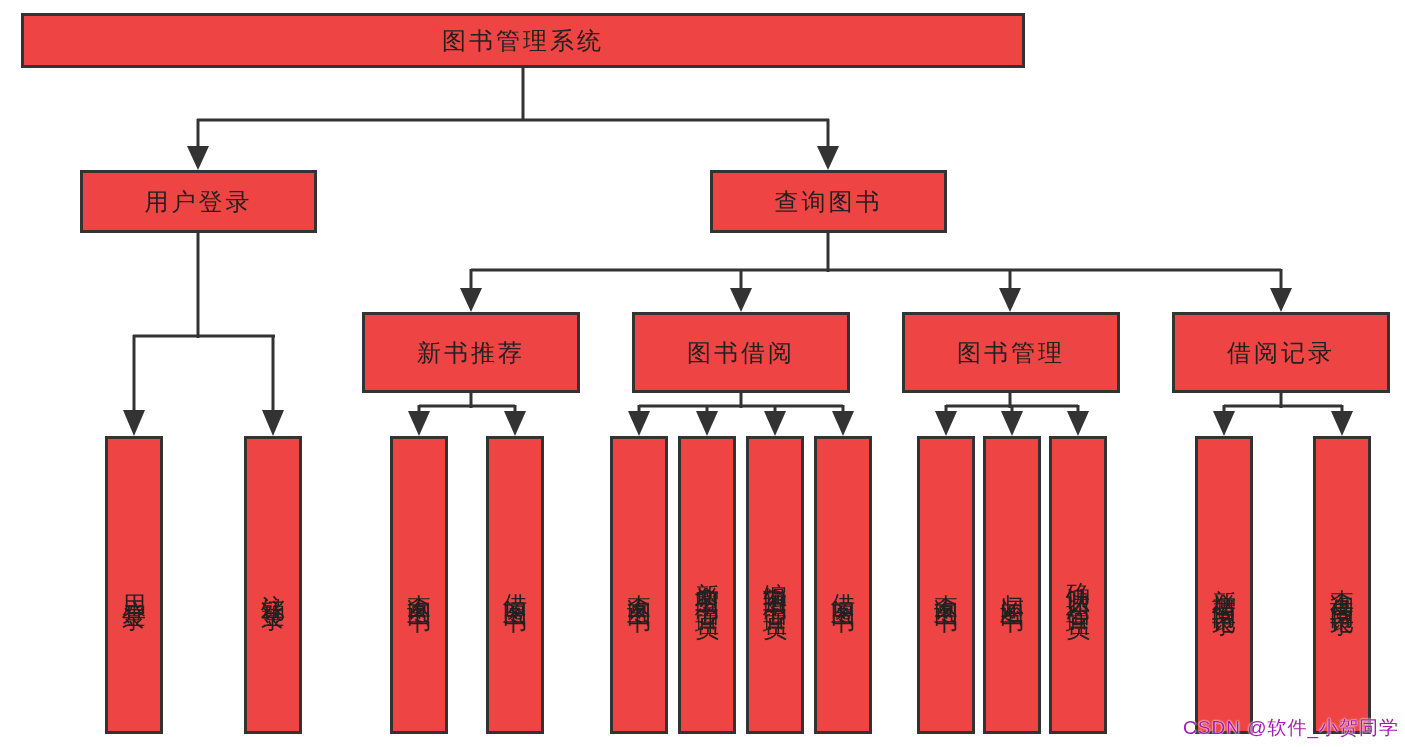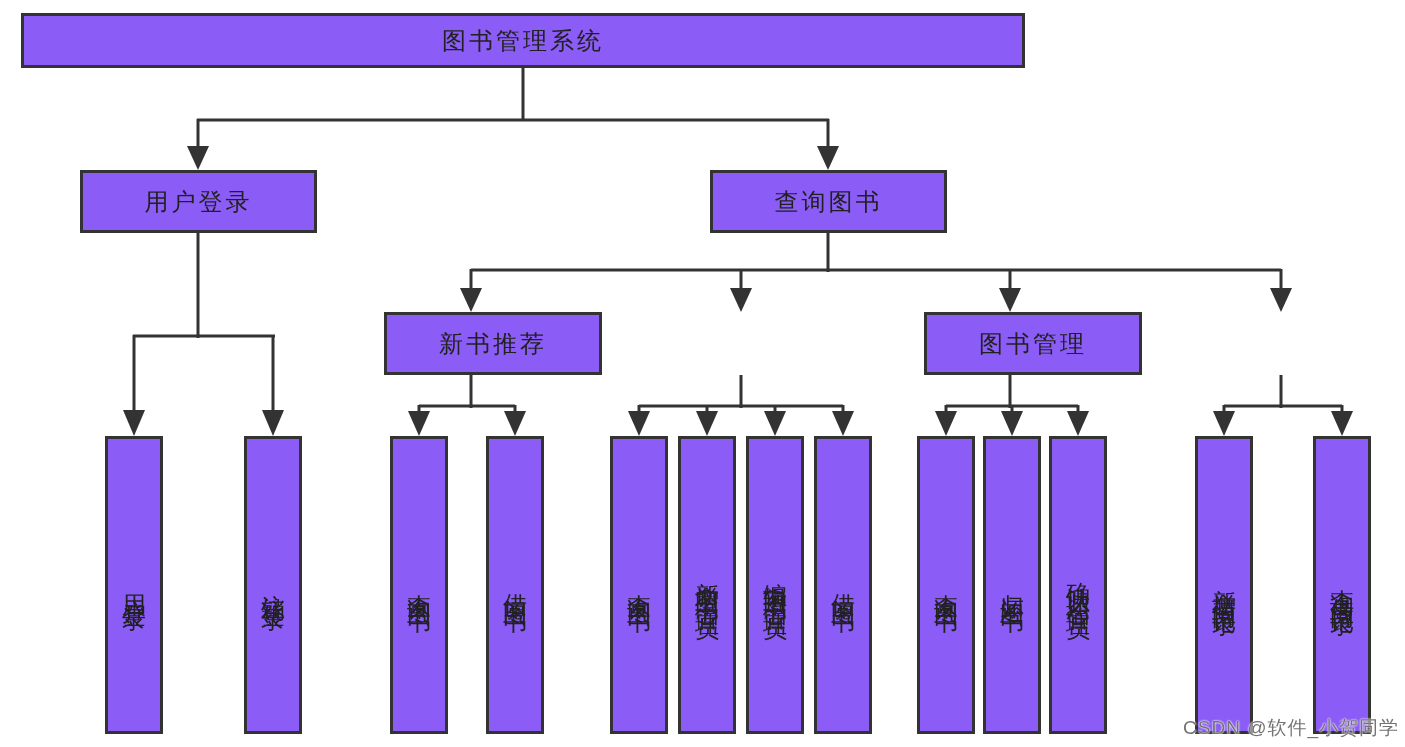--- a/index.html
+++ b/index.html
@@ -19,47 +19,47 @@
     position: absolute;
     left: 0; top: 0;
     width: 1405px;
     height: 747px;
     pointer-events: none;
   }
   .node {
     position: absolute;
     box-sizing: border-box;
     border: 3px solid #333333;
-    background: #8b5cf6;
+    background: #ef4444;
     display: flex;
     align-items: center;
     justify-content: center;
     color: #212121;
     font-size: 24px;
     letter-spacing: 3px;
     z-index: 2;
     white-space: nowrap;
   }
   .root-node   { left: 21px;  top: 13px;  width: 1004px; height: 55px; }
   .branch-node { top: 170px;  width: 237px; height: 63px; }
-  .module-node { top: 312px;  width: 218px; height: 63px; margin-left: 22px; }
+  .module-node { top: 312px;  width: 218px; height: 81px; }
   .leaf-node   { top: 436px;  width: 58px;  height: 298px; }
   .leaf-node span {
     writing-mode: vertical-rl;
     text-orientation: mixed;
     letter-spacing: 5px;
     font-size: 24px;
     line-height: 1;
   }
   #watermark {
     position: absolute;
     right: 6px;
     bottom: 6px;
     font-size: 19px;
-    color: #737373;
+    color: #a21caf;
     letter-spacing: 1px;
     text-shadow: 0 0 2px #ffffff, 0 0 2px #ffffff;
     z-index: 5;
   }
 </style>
 </head>
 <body>
 
 <div id="canvas">
 
@@ -131,21 +131,23 @@
       <polygon points="1331,411 1353,411 1342,436"></polygon>
     </g>
   </svg>
 
   <div class="node root-node">图书管理系统</div>
 
   <div class="node branch-node" style="left:80px">用户登录</div>
   <div class="node branch-node" style="left:710px">查询图书</div>
 
   <div class="node module-node" style="left:362px">新书推荐</div>
+  <div class="node module-node" style="left:632px">图书借阅</div>
   <div class="node module-node" style="left:902px">图书管理</div>
+  <div class="node module-node" style="left:1172px">借阅记录</div>
 
   <div class="node leaf-node" style="left:105px">
     <span>用户登录</span>
   </div>
   <div class="node leaf-node" style="left:244px">
     <span>注销登录</span>
   </div>
 
   <div class="node leaf-node" style="left:390px">
     <span>查询图书</span>

